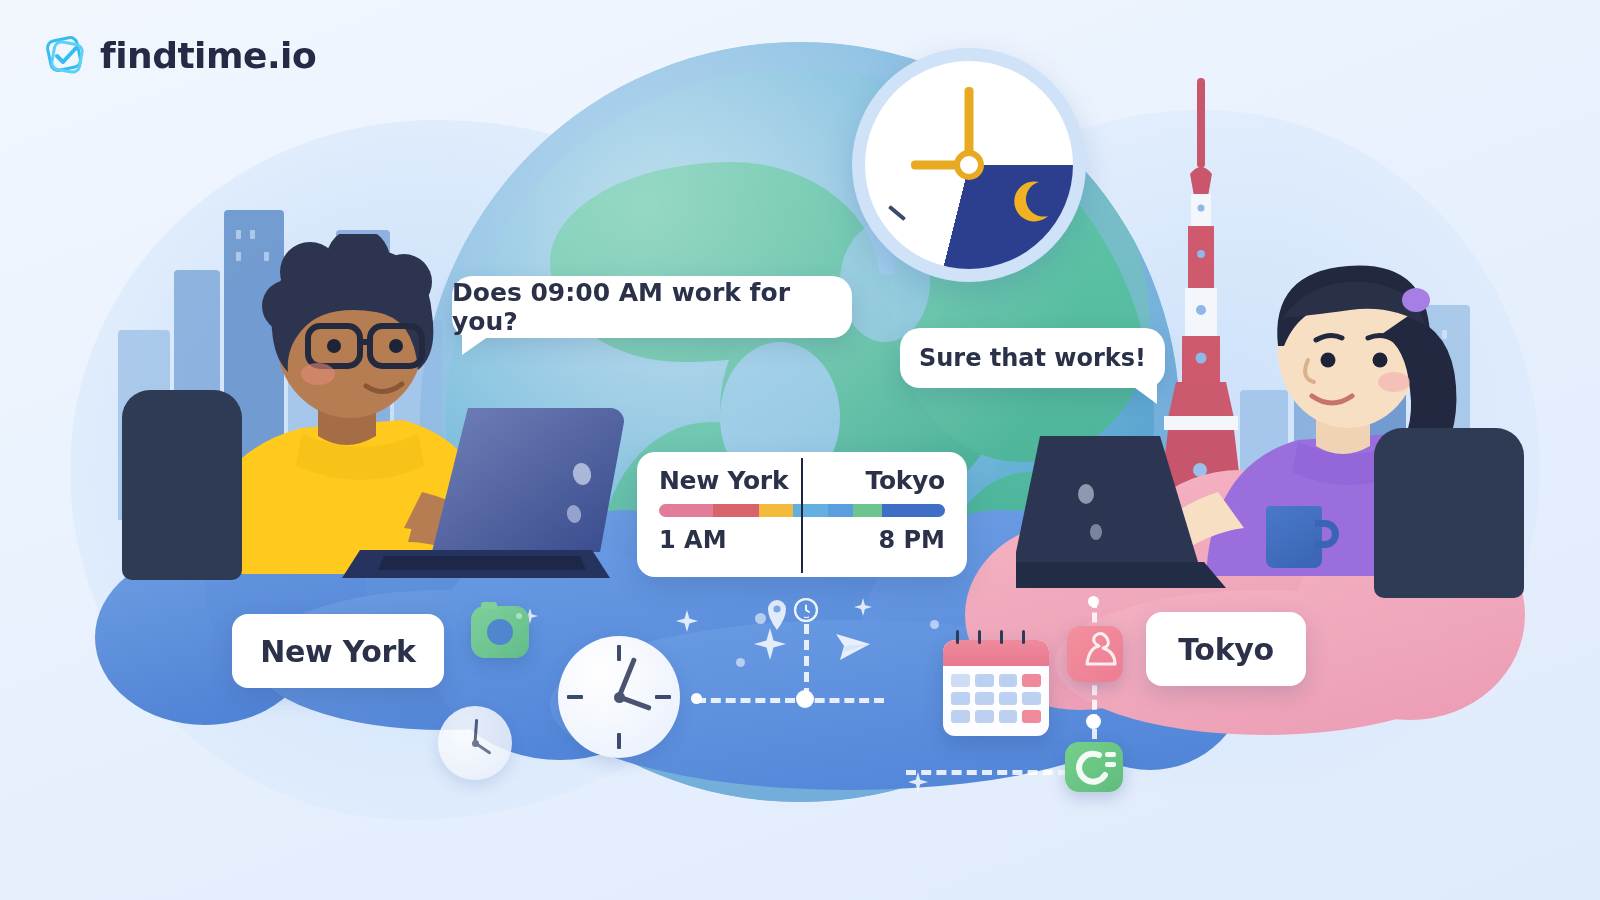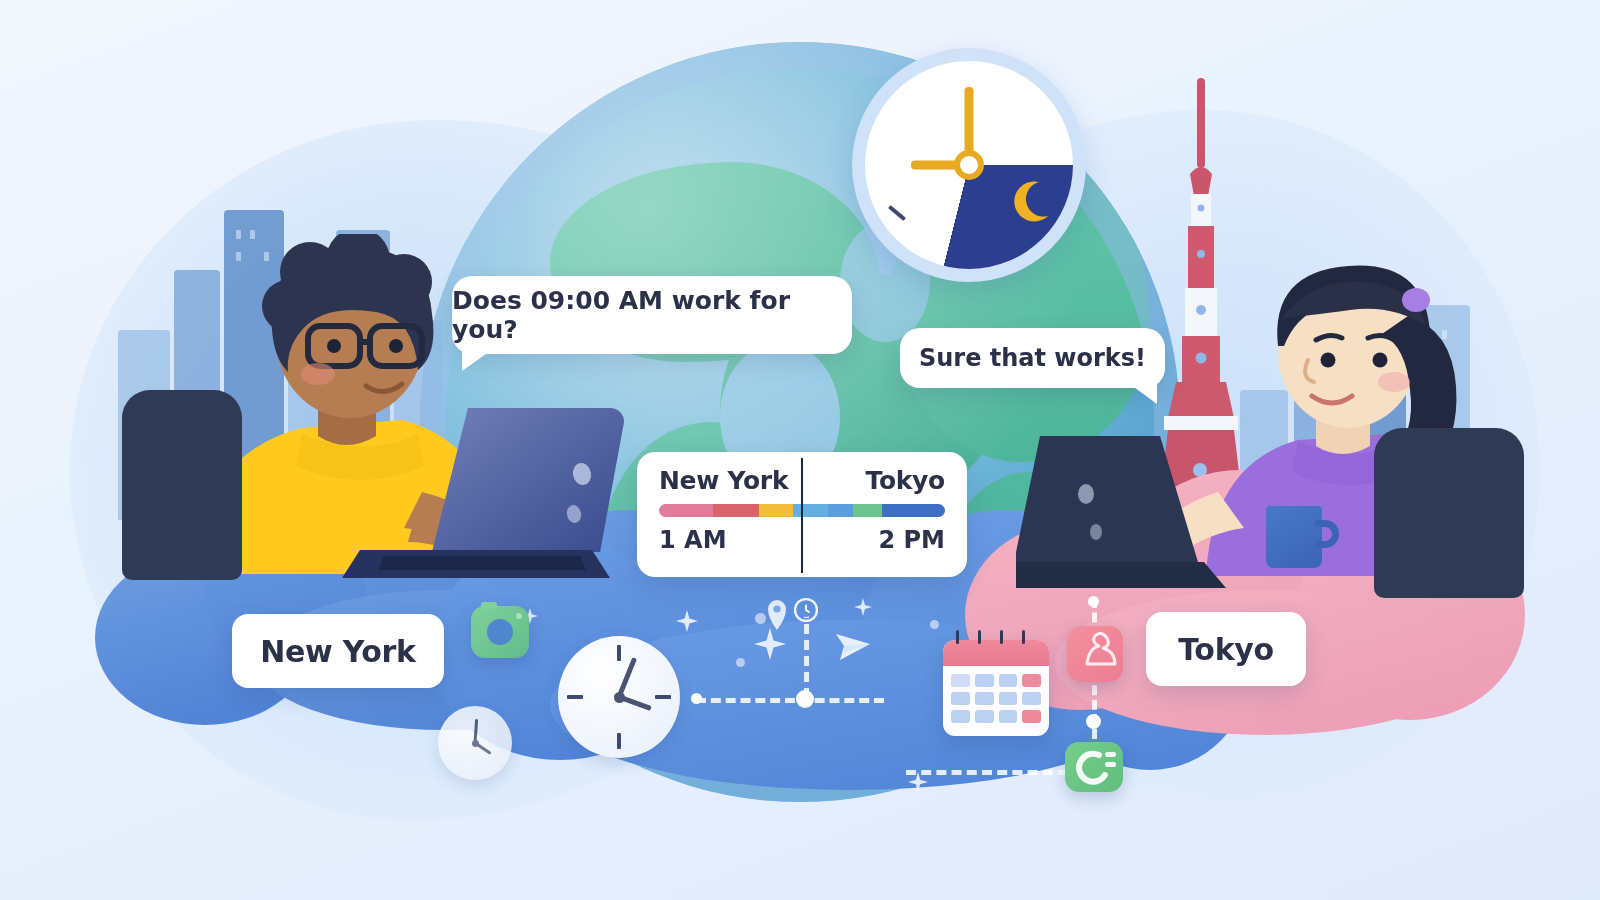--- a/index.html
+++ b/index.html
@@ -105,21 +105,21 @@
   .chair { position:absolute; background:#2f3a55; border-radius: 28px 28px 10px 10px; }
 
   
   .bubble {
     position:absolute; background:#ffffff; border-radius: 20px;
     box-shadow: 0 8px 22px rgba(45,70,120,.16);
     display:flex; align-items:center; justify-content:center;
     color:#2b3149; font-weight:700;
     font-family:"DejaVu Sans", sans-serif;
   }
-  #bubble-left { left: 452px; top: 276px; width: 400px; height: 78px; font-size: 25px; }
+  #bubble-left { left: 452px; top: 276px; width: 400px; height: 62px; font-size: 25px; }
   #bubble-left .tail {
     position:absolute; left: 10px; bottom: -17px; width: 0; height: 0;
     border-left: 0 solid transparent; border-right: 34px solid transparent;
     border-top: 24px solid #ffffff;
   }
   #bubble-right { left: 900px; top: 328px; width: 265px; height: 60px; font-size: 24px; text-align: right; }
   #bubble-right .tail {
     position:absolute; right: 8px; bottom: -16px; width: 0; height: 0;
     border-right: 0 solid transparent; border-left: 30px solid transparent;
     border-top: 22px solid #ffffff;
@@ -544,26 +544,34 @@
         <div class="seg" style="background: rgb(227, 123, 155); width: 19%;"></div>
         <div class="seg" style="background: rgb(217, 99, 106); width: 16%;"></div>
         <div class="seg" style="background: rgb(242, 187, 60); width: 12%;"></div>
         <div class="seg" style="background: rgb(99, 176, 224); width: 12%;"></div>
         <div class="seg" style="background: rgb(90, 158, 222); width: 9%;"></div>
         <div class="seg" style="background: rgb(108, 196, 143); width: 10%;"></div>
         <div class="seg" style="background: rgb(63, 111, 196); width: 22%;"></div>
       </div>
     <div class="row">
       <span class="time">1 AM</span>
-      <span class="time">2 PM</span>
+      <span class="time">8 PM</span>
     </div>
     <div id="compare-divider"></div>
   </div>
 
   <div class="loc-pill" id="pill-newyork">
     <span>New York</span>
   </div>
   <div class="loc-pill" id="pill-tokyo">
     <span>Tokyo</span>
   </div>
 
+  <div class="abs" id="logo">
+    <svg class="mark" viewBox="0 0 46 46">
+      <rect x="7" y="7" width="30" height="30" rx="7" transform="rotate(-12 22 22)" fill="none" stroke="#35bdf0" stroke-width="3"></rect>
+      <rect x="11" y="11" width="28" height="28" rx="7" transform="rotate(10 25 25)" fill="none" stroke="#5ed0f5" stroke-width="3"></rect>
+      <path d="M15 24 l6 6 l13 -14" fill="none" stroke="#35bdf0" stroke-width="4" stroke-linecap="round" stroke-linejoin="round"></path>
+    </svg>
+    <span class="wordmark">findtime.io</span>
+  </div>
 
 </div>
 
 </body></html>

